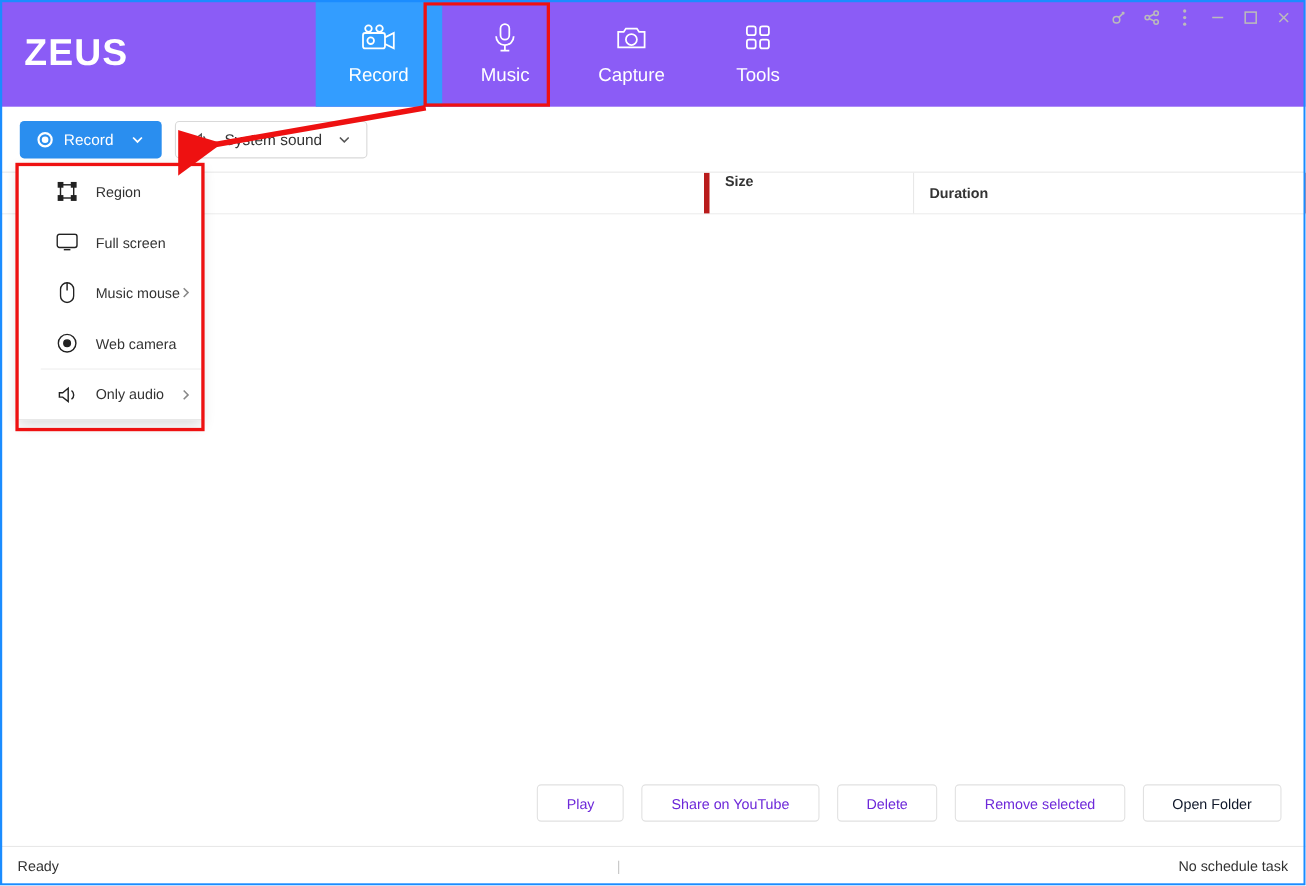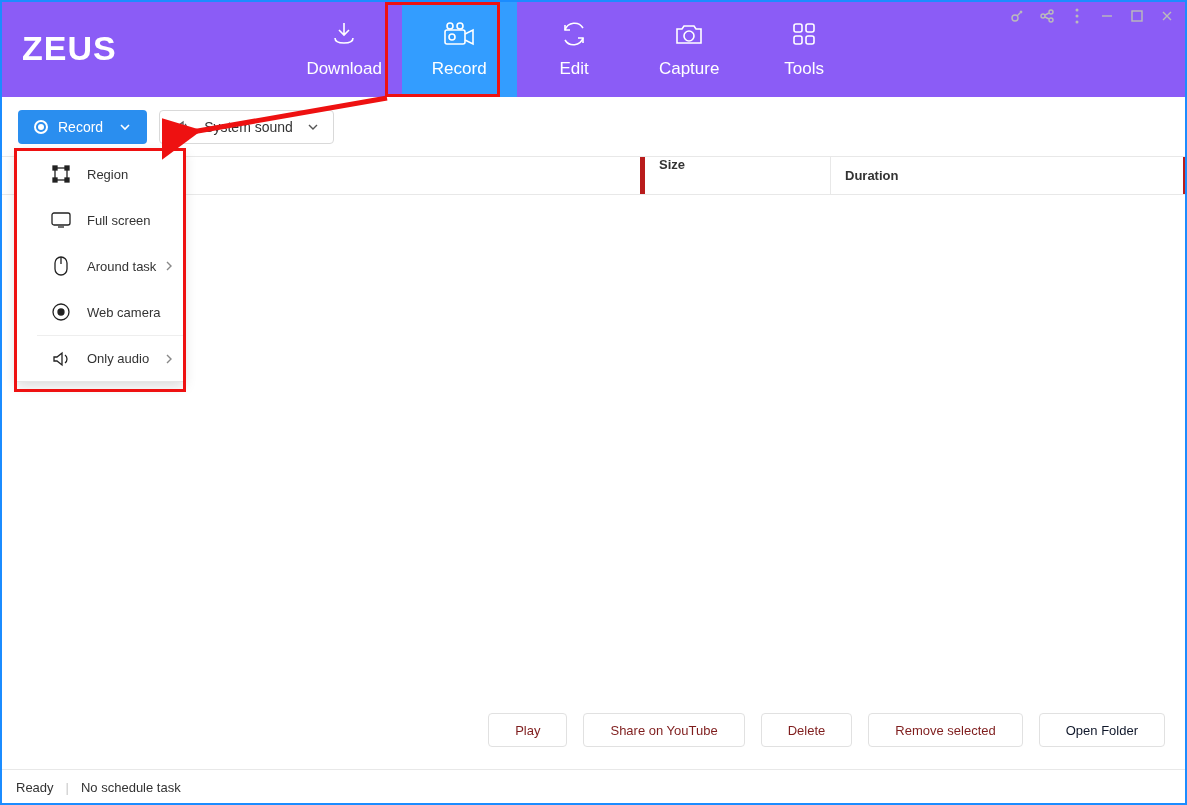--- a/index.html
+++ b/index.html
@@ -25,87 +25,77 @@
   .btn-record { height: 34px; background: #2a8eef; color: #fff; border-radius: 4px; padding: 0 16px; display: flex; align-items: center; gap: 10px; font-size: 14px; cursor: pointer; }
   .btn-record .rec-dot { width: 14px; height: 14px; border: 2px solid #fff; border-radius: 50%; display: inline-flex; align-items: center; justify-content: center; }
   .btn-record .rec-dot::after { content: ""; width: 6px; height: 6px; background: #fff; border-radius: 50%; }
   .btn-record .chev { margin-left: 6px; }
   .sound-select { height: 34px; border: 1px solid #d9d9d9; border-radius: 4px; padding: 0 14px; display: flex; align-items: center; gap: 14px; font-size: 14px; color: #333; cursor: pointer; }
 
   
   .table-head { height: 38px; border-bottom: 1px solid #e8e8e8; display: flex; font-size: 13px; color: #333; font-weight: 700; }
   .col-file { width: 640px; padding-left: 24px; display: flex; align-items: center; }
   .col-size { width: 190px; border-left: 5px solid #b91c1c; padding-left: 14px; display: flex; align-items: flex-start; }
-  .col-dur  { flex: 1; border-left: 1px solid #e8e8e8; border-right: 4px solid #b91c1c; padding-left: 14px; display: flex; align-items: center; }
+  .col-dur  { flex: 1; border-left: 1px solid #e8e8e8; border-right: 1px solid #b91c1c; padding-left: 14px; display: flex; align-items: center; }
 
   .content { position: absolute; left: 2px; right: 2px; top: 195px; bottom: 105px; background: #fff; }
 
   
   .dd-menu { position: absolute; left: 16px; top: 150px; width: 168px; background: #fff; border: 1px solid #e6e6e6; box-shadow: 0 4px 12px rgba(0,0,0,.15); }
   .dd-item { height: 46px; display: flex; align-items: center; padding: 0 14px; gap: 16px; font-size: 13px; color: #333; cursor: pointer; position: relative; margin-left: 20px; }
   .dd-item + .dd-item { }
   .dd-sep { border-top: 1px solid #eee; }
   .dd-arrow { position: absolute; right: 10px; color: #888; }
   .dd-icon { width: 20px; display: flex; justify-content: center; color: #222; }
 
   
   .actions { position: absolute; right: 22px; bottom: 58px; display: flex; gap: 16px; }
-  .gbtn { height: 34px; border: 1px solid #e1e1e1; border-radius: 4px; padding: 0 26px; font-size: 13px; color: #7f1d1d; background: #fff; display: flex; align-items: center; cursor: default; }
+  .gbtn { height: 34px; border: 1px solid #e1e1e1; border-radius: 4px; padding: 0 26px; font-size: 13px; color: #6d28d9; background: #fff; display: flex; align-items: center; cursor: default; }
   .gbtn.enabled { color: #0f172a; cursor: pointer; }
 
   
-  .status { position: absolute; left: 0; right: 0; bottom: 0; height: 36px; border-top: 1px solid #e8e8e8; display: flex; align-items: center; padding: 0 16px; gap: 12px; font-size: 13px; color: #333; }
+  .status { position: absolute; left: 0; right: 0; bottom: 0; height: 36px; border-top: 1px solid #e8e8e8; display: flex; align-items: center; padding: 0 16px; gap: 12px; font-size: 13px; color: #333; justify-content: space-between; }
   .status .sep { color: #c9c9c9; }
 
   
   .hl { position: absolute; border: 3px solid #e11; pointer-events: none; }
   .hl1 { left: 385px; top: 2px; width: 115px; height: 95px; }
   .hl2 { left: 14px; top: 148px; width: 172px; height: 244px; }
   .arrow-svg { position: absolute; left: 162px; top: 90px; pointer-events: none; }
 
   svg { display: block; }
 </style>
 </head>
 <body>
 
 <div class="header">
   <div class="logo">ZEUS</div>
 
   <div class="nav">
-    <div class="nav-item">
-      <span class="nav-icon">
-        <svg width="28" height="28" viewBox="0 0 28 28" fill="none" stroke="#fff" stroke-width="1.6">
-          <path d="M14 3 v12 M9 10 l5 5 5-5"></path>
-            <path d="M5 18 c0 4 3 5 9 5 s9-1 9-5"></path>
-        </svg>
-      </span>
-      <span class="nav-label">Download</span>
-    </div>
     <div class="nav-item active">
       <span class="nav-icon">
         <svg width="34" height="28" viewBox="0 0 34 28" fill="none" stroke="#fff" stroke-width="1.6">
           <circle cx="8" cy="6" r="3"></circle>
             <circle cx="18" cy="6" r="3"></circle>
           <rect x="3" y="10" width="20" height="14" rx="2"></rect>
             <path d="M23 14 l8-4 v14 l-8-4"></path>
           <circle cx="10" cy="17" r="3"></circle>
         </svg>
       </span>
       <span class="nav-label">Record</span>
     </div>
     <div class="nav-item">
       <span class="nav-icon">
-        <svg width="28" height="28" viewBox="0 0 28 28" fill="none" stroke="#fff" stroke-width="1.6">
-          <path d="M23 8 A10 10 0 0 0 5 10"></path>
-            <path d="M5 20 A10 10 0 0 0 23 18"></path>
-          <path d="M5 5 v5 h5"></path>
-            <path d="M23 23 v-5 h-5"></path>
-        </svg>
-      </span>
-      <span class="nav-label">Edit</span>
+        <svg width="24" height="28" viewBox="0 0 24 28" fill="none" stroke="#fff" stroke-width="1.6">
+          <rect x="8" y="2" width="8" height="14" rx="4"></rect>
+            <path d="M4 13 a8 8 0 0 0 16 0"></path>
+            <path d="M12 21 v5 M8 26 h8"></path>
+        </svg>
+      </span>
+      <span class="nav-label">Music</span>
     </div>
     <div class="nav-item">
       <span class="nav-icon">
         <svg width="30" height="26" viewBox="0 0 30 26" fill="none" stroke="#fff" stroke-width="1.6">
           <path d="M3 8 h5 l2-3 h10 l2 3 h5 v14 h-24 z"></path>
             <circle cx="15" cy="15" r="5"></circle>
         </svg>
       </span>
       <span class="nav-label">Capture</span>
     </div>
@@ -224,21 +214,21 @@
     </span>
     <span>Full screen</span>
   </div>
   <div class="dd-item">
     <span class="dd-icon">
       <svg width="14" height="20" viewBox="0 0 14 20" stroke="#222" fill="none" stroke-width="1.3">
           <rect x="1" y="1" width="12" height="18" rx="6"></rect>
           <path d="M7 1 v7"></path>
         </svg>
     </span>
-    <span>Around task</span>
+    <span>Music mouse</span>
     <span class="dd-arrow">
       <svg width="8" height="12" viewBox="0 0 8 12" stroke="#888" fill="none" stroke-width="1.4">
           <path d="M2 2 l4 4 -4 4"></path>
         </svg>
     </span>
   </div>
   <div class="dd-item">
     <span class="dd-icon">
       <svg width="18" height="18" viewBox="0 0 18 18" stroke="#222" fill="none" stroke-width="1.3">
           <circle cx="9" cy="9" r="8"></circle>

